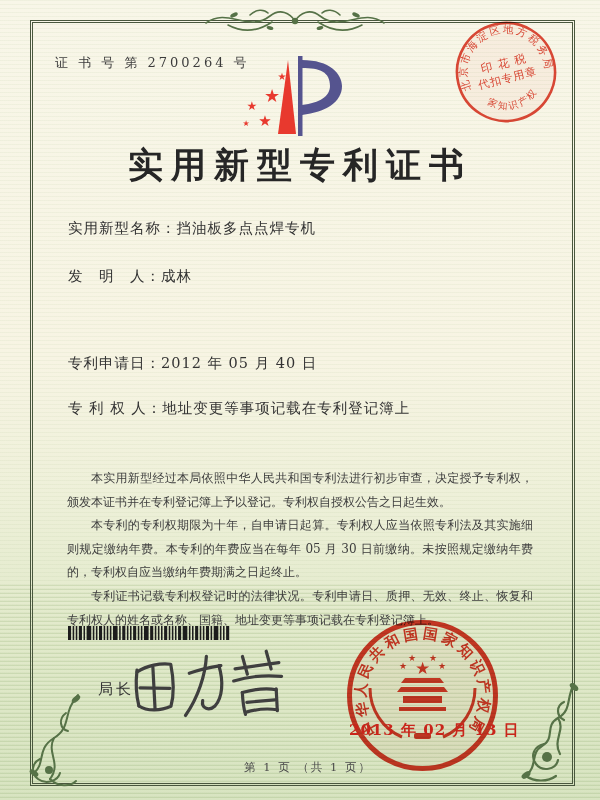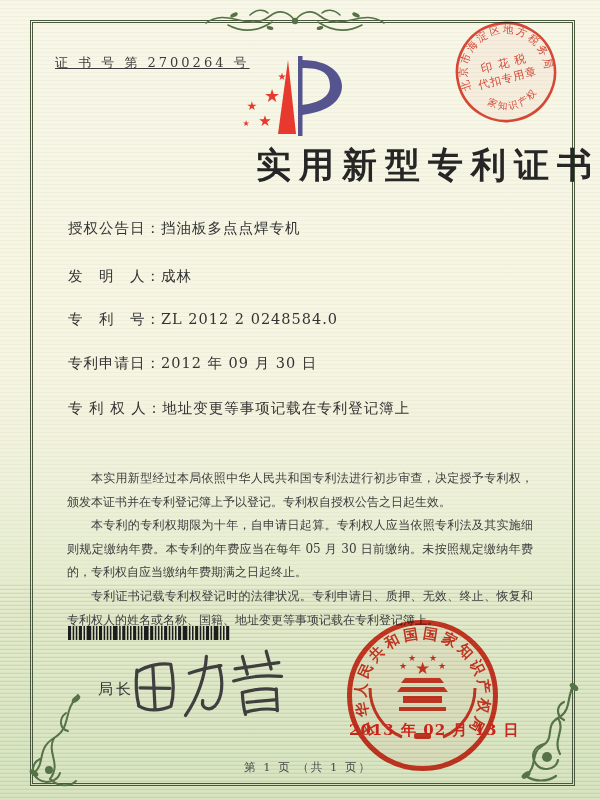--- a/index.html
+++ b/index.html
@@ -6,22 +6,22 @@
   body{width:600px;height:800px;font-family:"DejaVu Serif", serif;}
   .certificate{position:relative;width:600px;height:800px;overflow:hidden;
     background:linear-gradient(180deg,#f8f6e8 0%,#f7f4e3 45%,#eef0d9 62%,#e2eacb 78%,#d8e4c1 100%);}
   .abs{position:absolute;}
   .bg-lines{position:absolute;left:0;top:0;right:0;bottom:0;
     background:repeating-linear-gradient(180deg,rgba(130,162,100,0.07) 0 1px,rgba(0,0,0,0) 1px 4px);}
   .bg-lines-bottom{position:absolute;left:0;top:585px;right:0;height:215px;
     background:repeating-linear-gradient(180deg,rgba(120,156,88,0.20) 0 1px,rgba(0,0,0,0) 1px 4px);}
   .frame{position:absolute;left:30px;top:20px;width:539px;height:760px;
     border:3px double #49573d;}
-  .cert-no{left:55px;top:54px;font-size:13px;letter-spacing:3px;color:#3c3c3c;text-decoration:underline;}
-  .title{left:0;right:0;top:142px;text-align:right;font-size:35px;font-weight:600;
+  .cert-no{left:55px;top:54px;font-size:13px;letter-spacing:3px;color:#3c3c3c;}
+  .title{left:0;right:0;top:142px;text-align:center;font-size:35px;font-weight:600;
     letter-spacing:8px;color:#262626;}
   .field-row{left:68px;width:480px;font-size:14.5px;color:#333;letter-spacing:1px;white-space:nowrap;}
   .fr0{top:219px;} .fr1{top:267px;font-family:Liberation Serif, serif;} .fr2{top:310px;} .fr3{top:354px;} .fr4{top:399px;} .fr5{top:442px;}
   .body-text{left:67px;top:467px;width:466px;font-size:12px;line-height:23.6px;
     text-align:justify;color:#3d3d3d;}
   .body-text p{margin:0;text-indent:2em;}
   .director-label{left:98px;top:680px;font-size:15px;letter-spacing:3px;color:#333;text-align:center;}
   .seal-date{left:349px;top:721px;font-size:15px;font-weight:bold;letter-spacing:1px;color:#c9251b;z-index:6;}
   .footer{left:16px;right:0;top:760px;text-align:center;font-size:11.5px;letter-spacing:2px;color:#4a4a4a;}
   .stamp{mix-blend-mode:multiply;}
@@ -80,30 +80,27 @@
       <text x="34" y="50" font-size="18">★</text>
       <text x="14" y="58" font-size="12">★</text>
       <text x="27" y="74" font-size="15">★</text>
       <text x="8" y="74" font-size="8">★</text>
     </g>
   </svg>
 
   <div class="abs title">实用新型专利证书</div>
 
   <div class="abs field-row fr0">
-    <span>授权公告日：</span><span>挡油板多点点焊专机</span>
+    <span>实用新型名称：</span><span>挡油板多点点焊专机</span>
   </div>
   <div class="abs field-row fr1">
     <span>发　明　人：</span><span>成林</span>
   </div>
-  <div class="abs field-row fr2">
-    <span>专　利　号：</span><span>ZL 2012 2 0248584.0</span>
-  </div>
   <div class="abs field-row fr3">
-    <span>专利申请日：</span><span>2012 年 09 月 30 日</span>
+    <span>专利申请日：</span><span>2012 年 05 月 40 日</span>
   </div>
   <div class="abs field-row fr4">
     <span>专 利 权 人：</span><span>地址变更等事项记载在专利登记簿上</span>
   </div>
 
   <div class="abs body-text">
     <p>本实用新型经过本局依照中华人民共和国专利法进行初步审查，决定授予专利权，颁发本证书并在专利登记簿上予以登记。专利权自授权公告之日起生效。</p>
     <p>本专利的专利权期限为十年，自申请日起算。专利权人应当依照专利法及其实施细则规定缴纳年费。本专利的年费应当在每年 05 月 30 日前缴纳。未按照规定缴纳年费的，专利权自应当缴纳年费期满之日起终止。</p>
     <p>专利证书记载专利权登记时的法律状况。专利申请日、质押、无效、终止、恢复和专利权人的姓名或名称、国籍、地址变更等事项记载在专利登记簿上。</p>
   </div>

